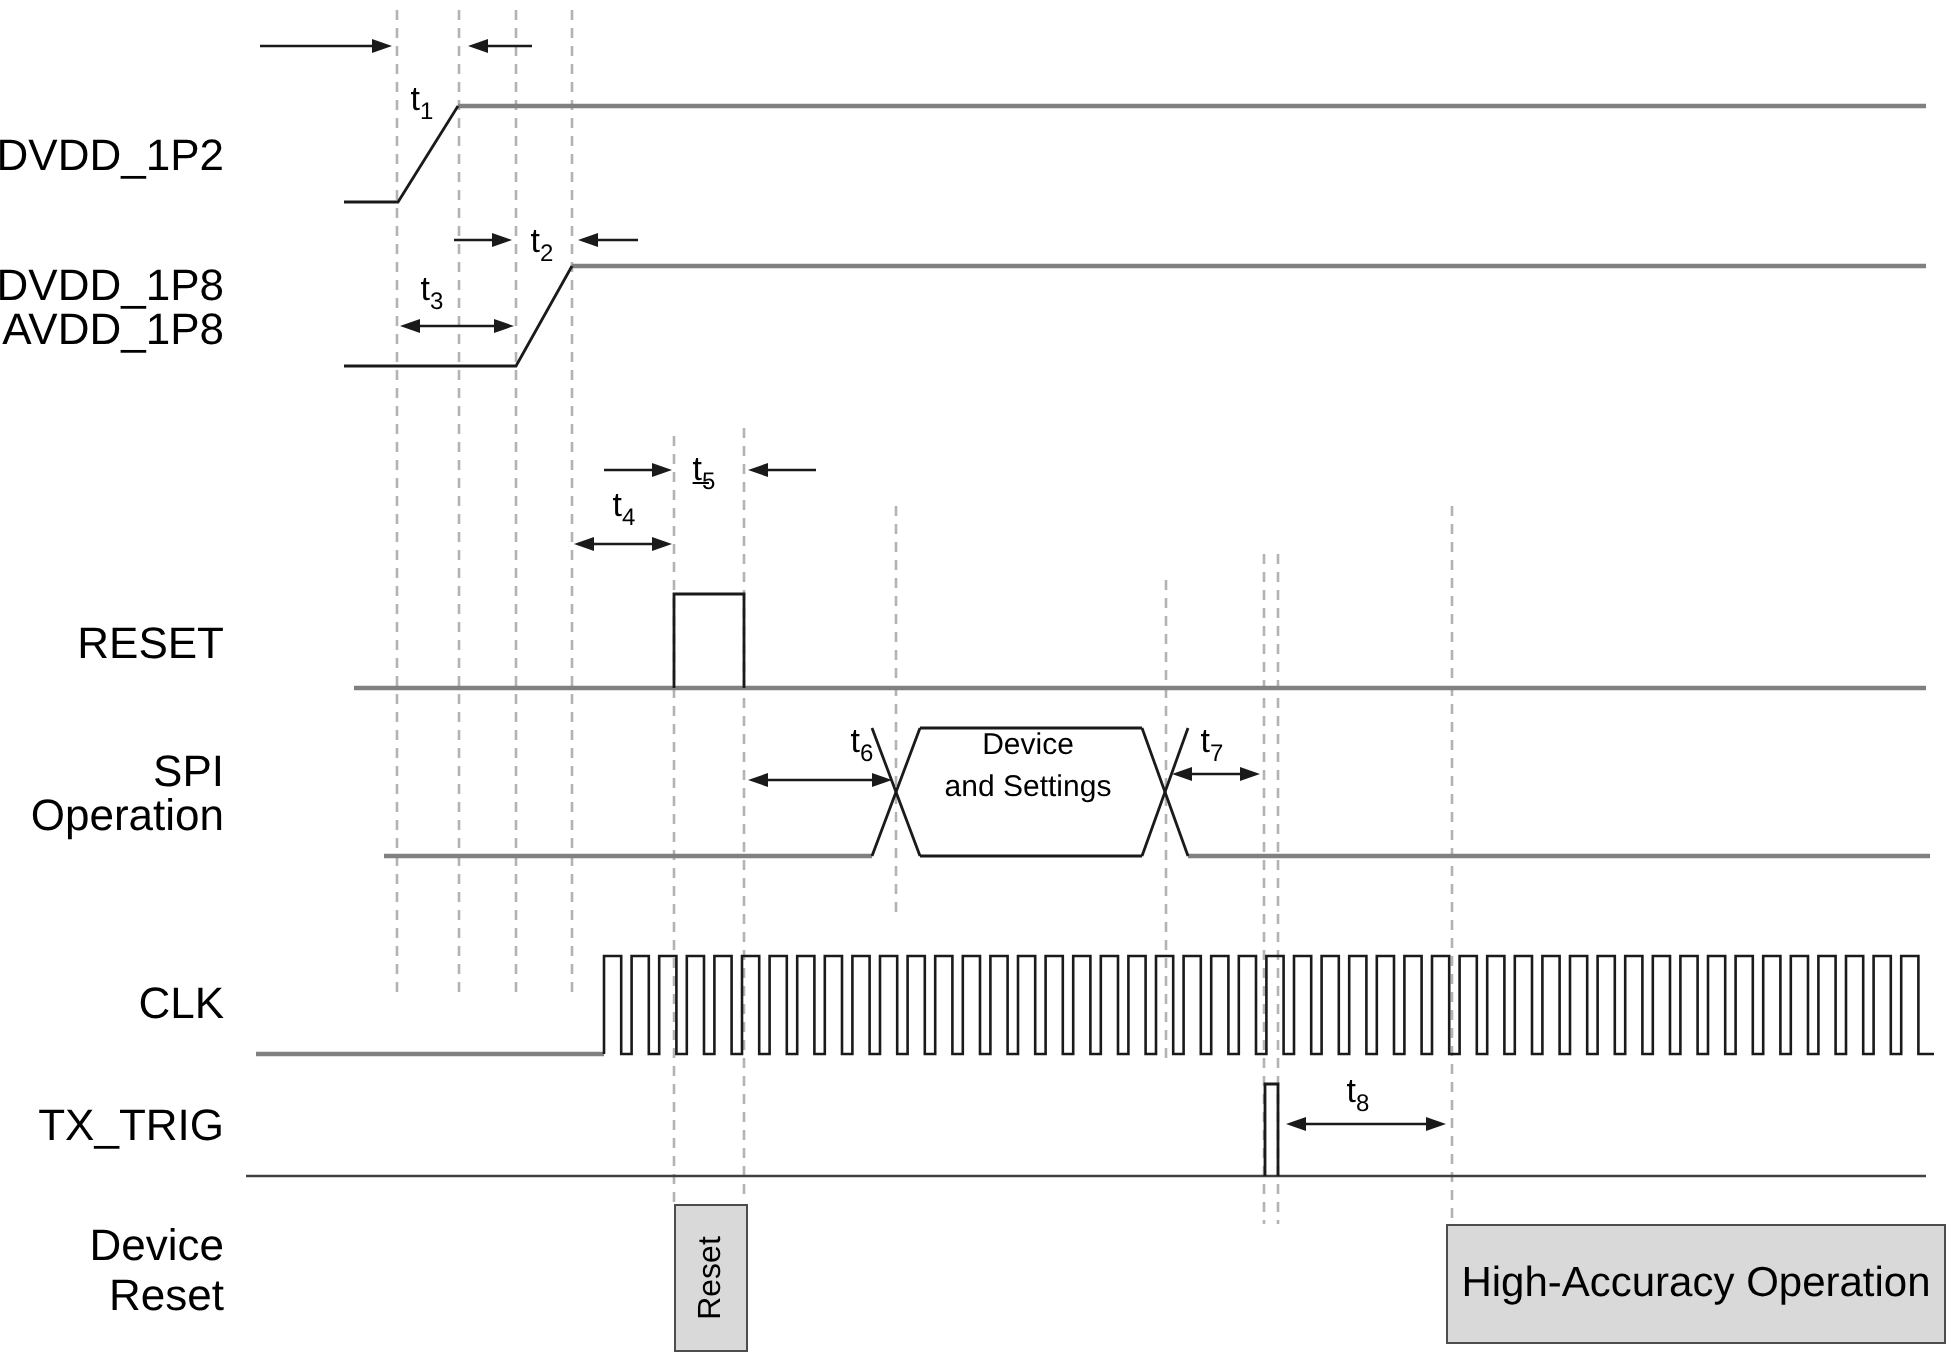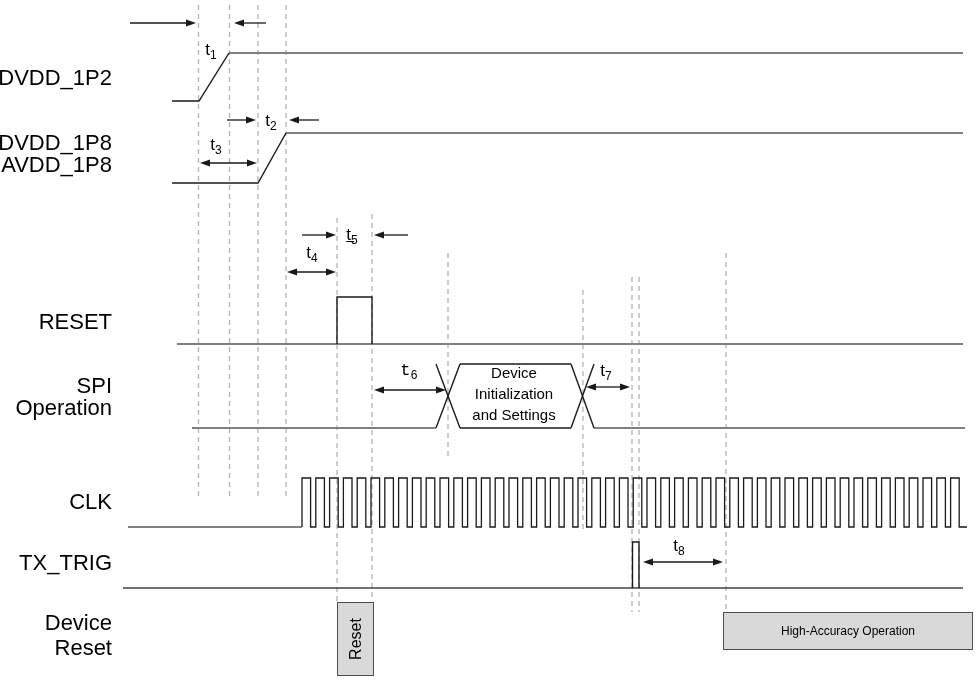--- a/index.html
+++ b/index.html
@@ -9,21 +9,21 @@
   .sig-lbl{position:absolute;right:864px;white-space:nowrap;font-size:22px;line-height:20px;
            text-align:right;color:#000;}
   .t-lbl{position:absolute;transform:translateX(-50%);font-size:17px;line-height:18px;color:#000;}
   .t-lbl sub{font-size:12px;line-height:0;}
   .bus-text{position:absolute;left:449px;top:362px;width:130px;text-align:center;
             font-size:15px;line-height:21px;color:#000;}
   .state-box{position:absolute;background:#d9d9d9;border:1.6px solid #4d4d4d;
              display:flex;align-items:center;justify-content:center;box-sizing:border-box;}
   .reset-box{left:337px;top:602px;width:37px;height:74px;}
   .reset-box span{transform:rotate(-90deg);font-size:16px;white-space:nowrap;}
-  .ha-box{left:723px;top:612px;width:250px;height:38px;font-size:12px;}
+  .ha-box{left:723px;top:612px;width:250px;height:60px;font-size:21px;}
 </style>
 </head>
 <body>
 
 <div class="stage">
 
   <svg id="wave" width="976" height="681" viewBox="0 0 976 681">
       <line x1="198.5" y1="5" x2="198.5" y2="500" stroke="#b3b3b3" stroke-width="1.3" stroke-dasharray="5 4"></line>
       <line x1="229.5" y1="5" x2="229.5" y2="500" stroke="#b3b3b3" stroke-width="1.3" stroke-dasharray="5 4"></line>
       <line x1="258" y1="5" x2="258" y2="500" stroke="#b3b3b3" stroke-width="1.3" stroke-dasharray="5 4"></line>
@@ -88,34 +88,33 @@
   <div class="sig-lbl" style="top:312px">RESET</div>
   <div class="sig-lbl" style="top:376px">SPI</div>
   <div class="sig-lbl" style="top:398px">Operation</div>
   <div class="sig-lbl" style="top:492px">CLK</div>
   <div class="sig-lbl" style="top:553px">TX_TRIG</div>
   <div class="sig-lbl" style="top:613px">Device</div>
   <div class="sig-lbl" style="top:638px">Reset</div>
 
   <div class="bus-text">
     <div>Device</div>
-    <div>Initialization</div>
     <div>and Settings</div>
   </div>
 
   <div class="state-box reset-box">
     <span>Reset</span>
   </div>
   <div class="state-box ha-box">
     <span>High-Accuracy Operation</span>
   </div>
 
   <div id="tlabels">
       <span class="t-lbl" style="left: 211px; top: 4px; margin-top: 37px;">t<sub>1</sub></span>
       <span class="t-lbl" style="left: 271px; top: 112px; text-align: center;">t<sub>2</sub></span>
       <span class="t-lbl" style="left: 216px; top: 136px;">t<sub>3</sub></span>
       <span class="t-lbl" style="left: 312px; top: 244px;">t<sub>4</sub></span>
       <span class="t-lbl" style="left: 352px; top: 226px; text-decoration: underline;">t<sub>5</sub></span>
-      <span class="t-lbl" style="left: 409px; top: 362px; font-family: Liberation Mono, monospace;">t<sub>6</sub></span>
+      <span class="t-lbl" style="left: 431px; top: 362px;">t<sub>6</sub></span>
       <span class="t-lbl" style="left: 606px; top: 362px;">t<sub>7</sub></span>
       <span class="t-lbl" style="left: 679px; top: 537px;">t<sub>8</sub></span>
     </div>
 </div>
 
 </body></html>

